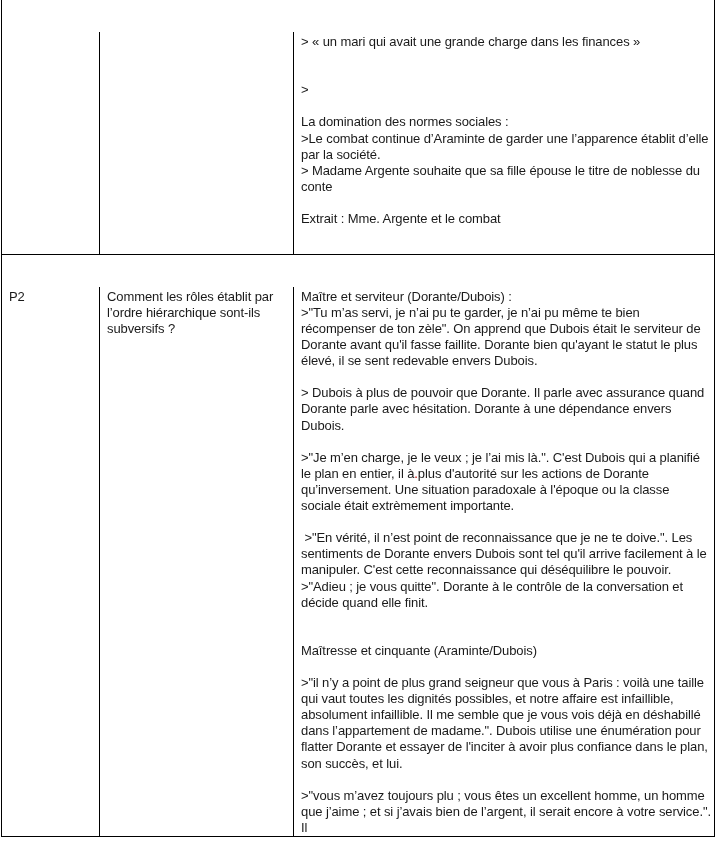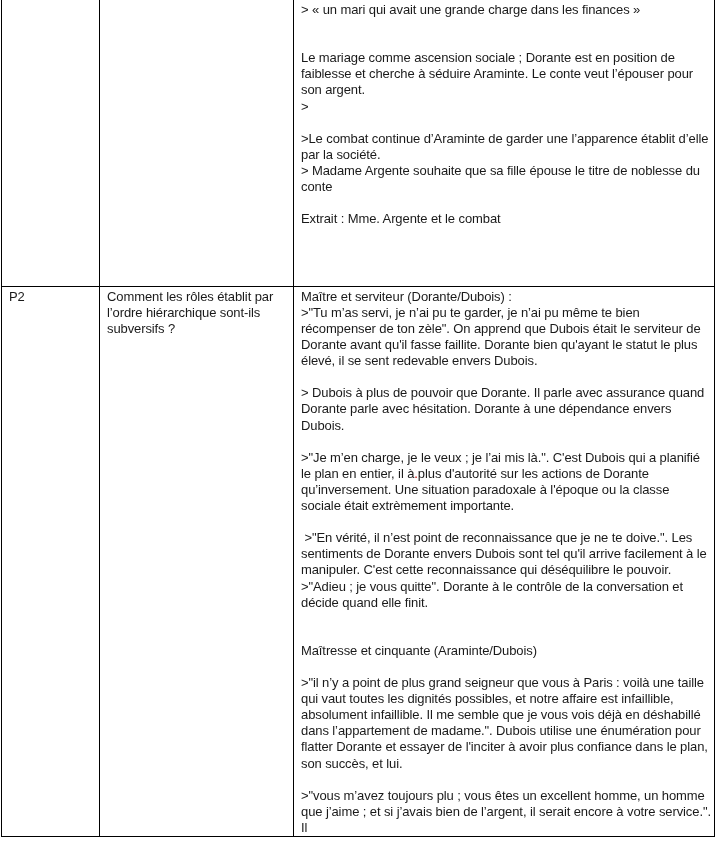--- a/index.html
+++ b/index.html
@@ -26,20 +26,21 @@
     border-left: 1.4px solid var(--line, #000);
     border-right: 1.4px solid var(--line, #000);
     border-bottom: 1.4px solid var(--line, #000);
     display: flex;
     flex-direction: column;
   }
   .t-row {
     display: flex;
     box-sizing: border-box;
     width: 100%;
+    margin-top: 32px;
   }
   .t-row.row-1 {
     height: 314px;
     border-bottom: 1.4px solid var(--line, #000);
   }
   .t-row.row-2 {
     flex: 1;
   }
   .cell {
     box-sizing: border-box;
@@ -77,23 +78,23 @@
       <div class="cell cell-id">
         <span></span>
       </div>
       <div class="cell cell-q">
         <span></span>
       </div>
       <div class="cell cell-a">
           <div class="line">&gt; « un mari qui avait une grande charge dans les finances »</div>
           <div class="line">&nbsp;</div>
           <div class="line">&nbsp;</div>
-          <div class="line">Le mariage comme ascension sociale ; Dorante est en position de faiblesse et cherche à séduire Araminte. Le conte veut l’épouser pour son argent.</div>
           <div class="line">&gt;</div>
           <div class="line">&nbsp;</div>
+          <div class="line">La domination des normes sociales :</div>
           <div class="line">&gt;Le combat continue d’Araminte de garder une l’apparence établit d’elle par la société.</div>
           <div class="line">&gt; Madame Argente souhaite que sa fille épouse le titre de noblesse du conte</div>
           <div class="line">&nbsp;</div>
           <div class="line">Extrait : Mme. Argente et le combat</div>
         </div>
     </div>
 
     <div class="t-row row-2">
       <div class="cell cell-id">
         <span>P2</span>

